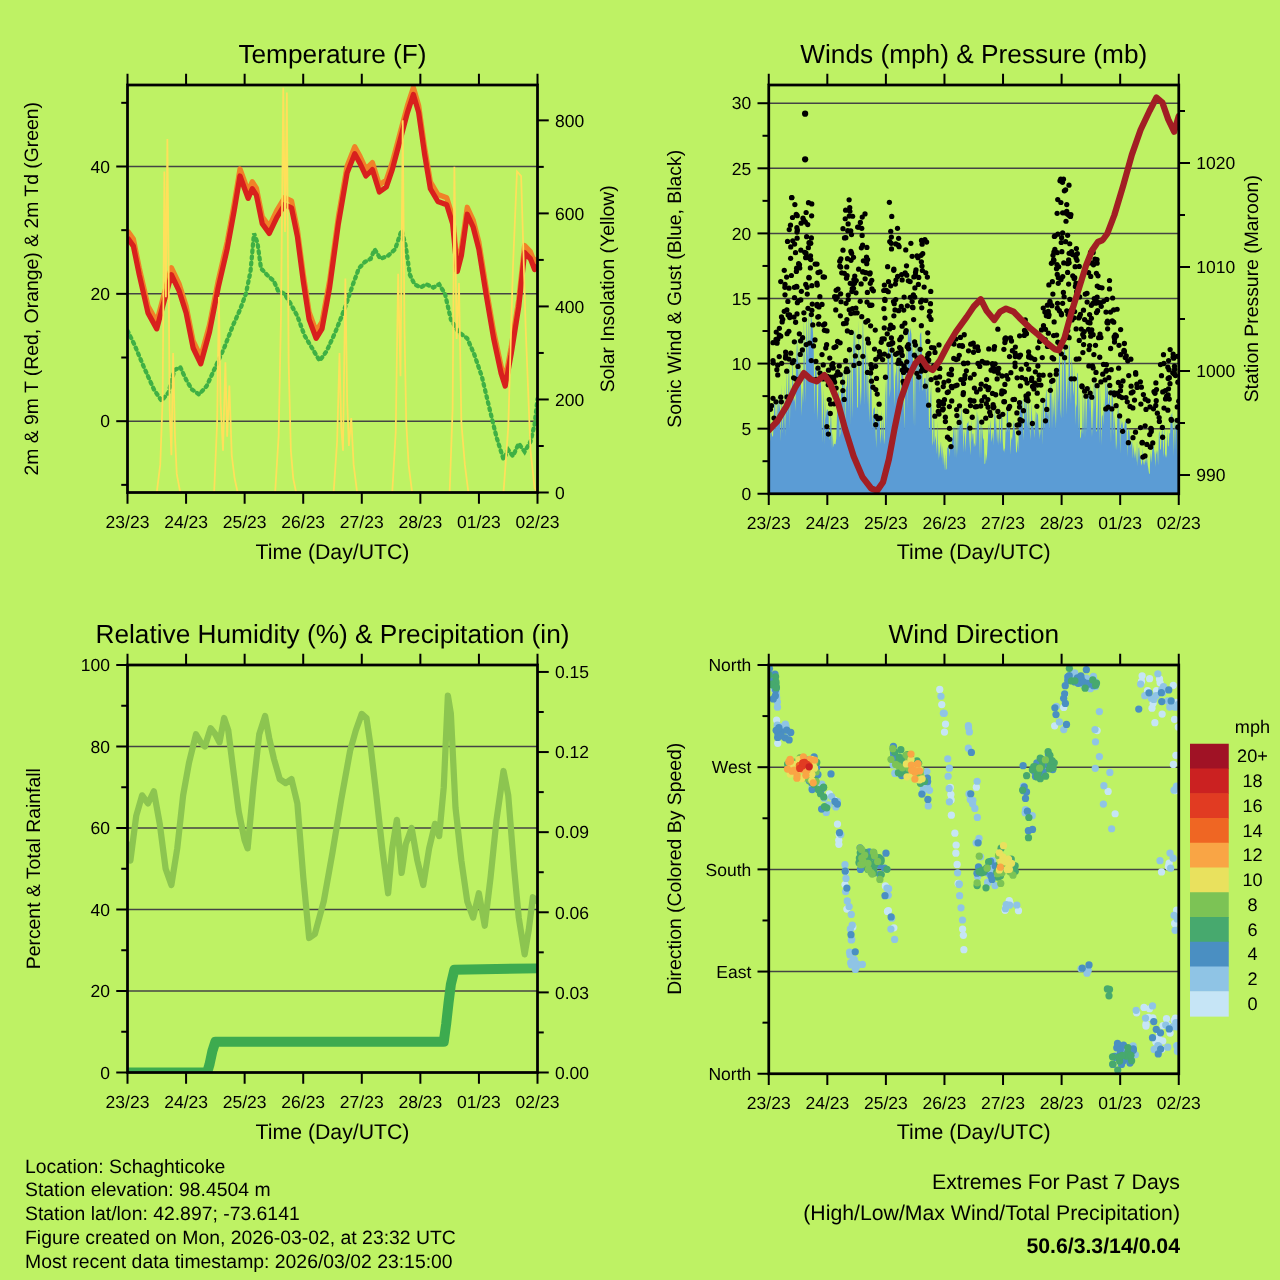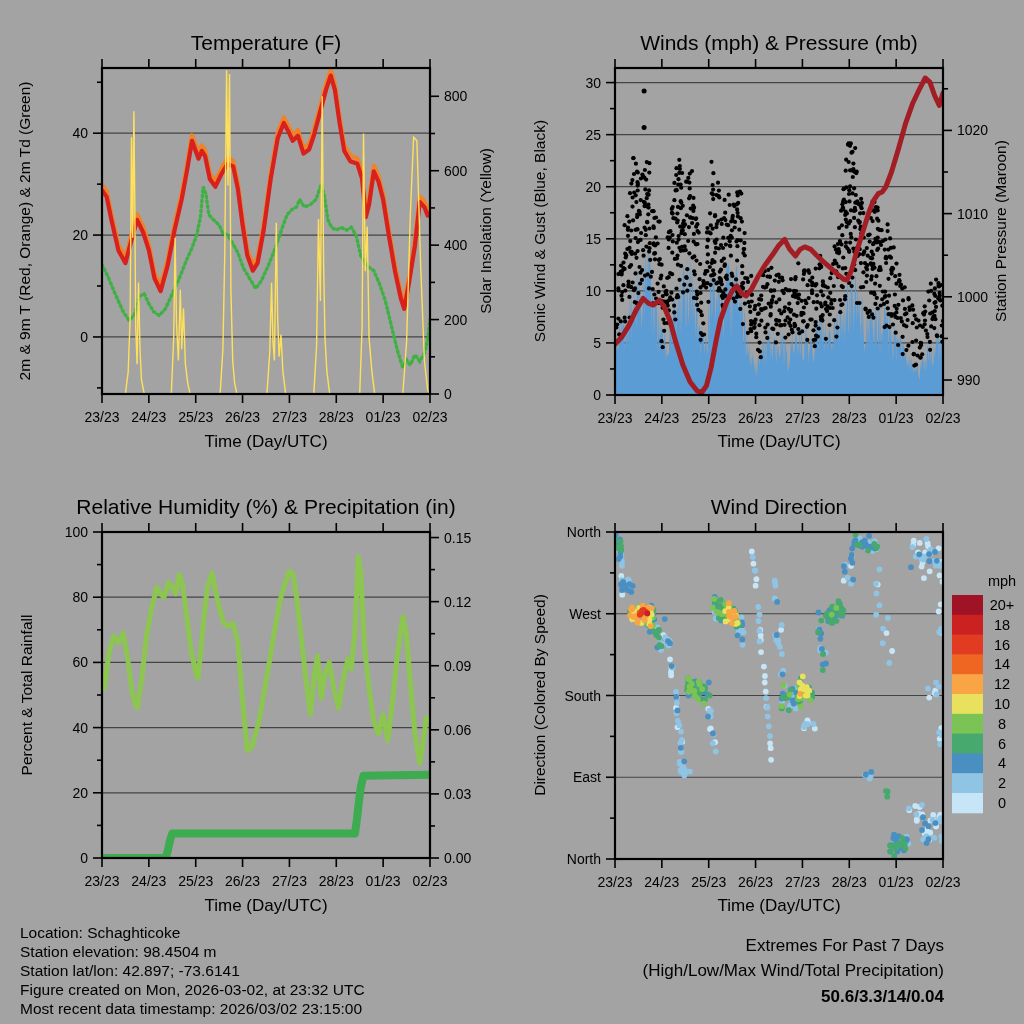--- a/index.html
+++ b/index.html
@@ -1,16 +1,16 @@
 <!DOCTYPE html>
 <html><head>
 <meta charset="utf-8">
 <style>
   html,body{margin:0;padding:0;background:#fff;}
-  #stage{position:relative;width:1024px;height:1024px;background:#a3a3a3;overflow:hidden;}
+  #stage{position:relative;width:1024px;height:1024px;background:#bef264;overflow:hidden;}
   svg text{font-family:"Liberation Sans","DejaVu Sans",sans-serif;fill:#000;}
   .title{font-size:21px;}
   .axlabel{font-size:15.5px;}
   .xlab{font-size:17px;}
   .tick{font-size:14px;}
   .cbt{font-size:14.5px;}
   .footer{font-size:15.5px;}
   .fr{font-size:17px;}
   .frv{font-size:17px;font-weight:bold;}
 </style>

